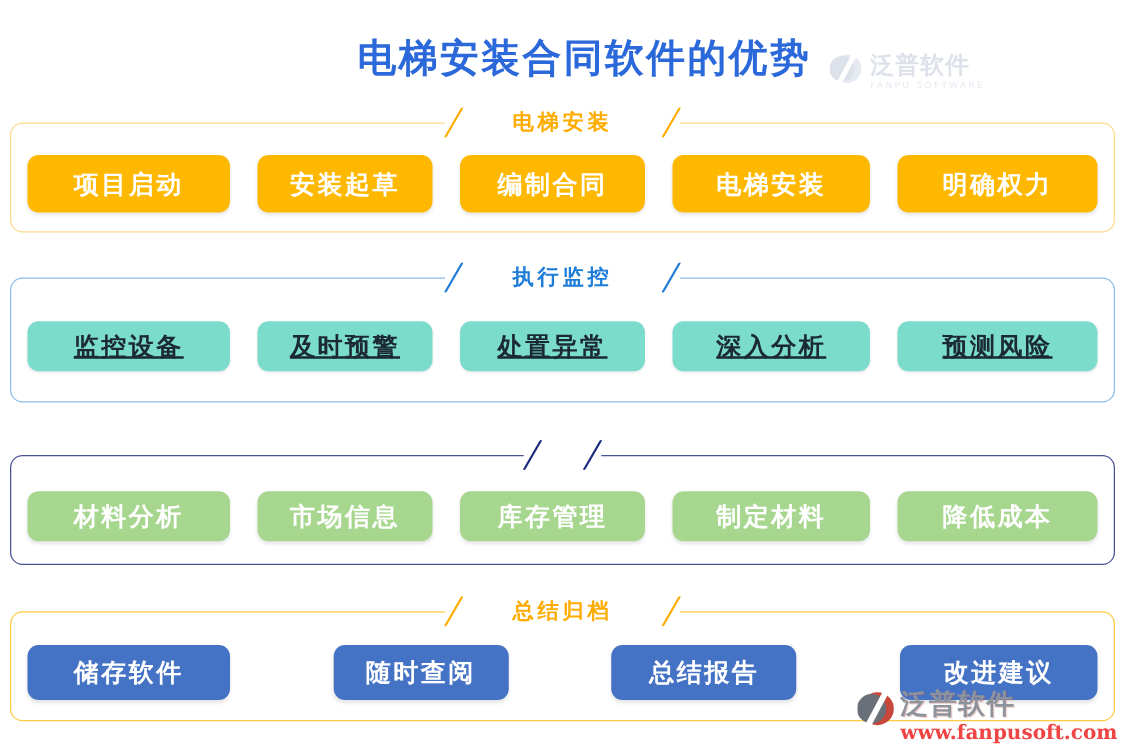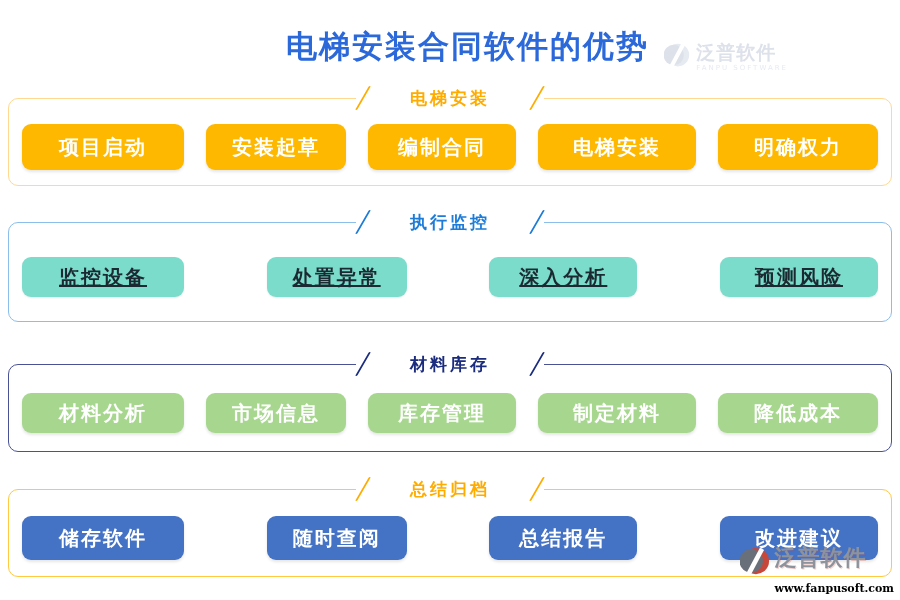--- a/index.html
+++ b/index.html
@@ -62,21 +62,21 @@
   #sec-2 .chip{height:40px;box-shadow:0 1px 2px rgba(0,0,0,.08);text-decoration:underline;}
   #sec-3 .chip{height:40px;}
   #sec-4 .chip{height:44px;}
   
   .brand{
     position:absolute;right:6px;bottom:6px;display:flex;align-items:flex-start;gap:4px;
     z-index:5;
   }
   .brand .b-text{color:#8D939C;font-size:22px;font-weight:bold;letter-spacing:1px;line-height:1;
     text-shadow:1px 1px 0 rgba(217,71,60,.25);}
-  .brand .b-site{color:#000000;font-size:11px;font-weight:bold;line-height:1;margin-top:15px;
+  .brand .b-site{color:#ef4444;font-size:16px;font-weight:bold;line-height:1;margin-top:4px;
     font-family:"DejaVu Serif","Liberation Serif",serif;}
 </style>
 </head>
 <body>
 
 <div class="stage">
 
   <div class="page-title">电梯安装合同软件的优势</div>
 
   <div class="watermark">
@@ -111,31 +111,31 @@
 
   <section class="group" id="sec-2" style="--border: #8BBEEA; --header: #1C7CD8; --chip-bg: #7BDCCB; --chip-fg: #1B2A32;">
     <div class="box"></div>
     <div class="header">
       <span class="slash"></span>
       <span class="header-text">执行监控</span>
       <span class="slash"></span>
     </div>
     <div class="row">
       <div class="chip">监控设备</div>
+      <div class="chip">及时预警</div>
       <div class="chip">处置异常</div>
       <div class="chip">深入分析</div>
       <div class="chip">预测风险</div>
     </div>
   </section>
 
   <section class="group" id="sec-3" style="--border: #4A5296; --header: #1B2C7E; --chip-bg: #A7D78F; --chip-fg: #FFFFFF;">
     <div class="box"></div>
     <div class="header">
       <span class="slash"></span>
-      <span class="header-text">材料库存</span>
       <span class="slash"></span>
     </div>
     <div class="row">
       <div class="chip">材料分析</div>
       <div class="chip">市场信息</div>
       <div class="chip">库存管理</div>
       <div class="chip">制定材料</div>
       <div class="chip">降低成本</div>
     </div>
   </section>

